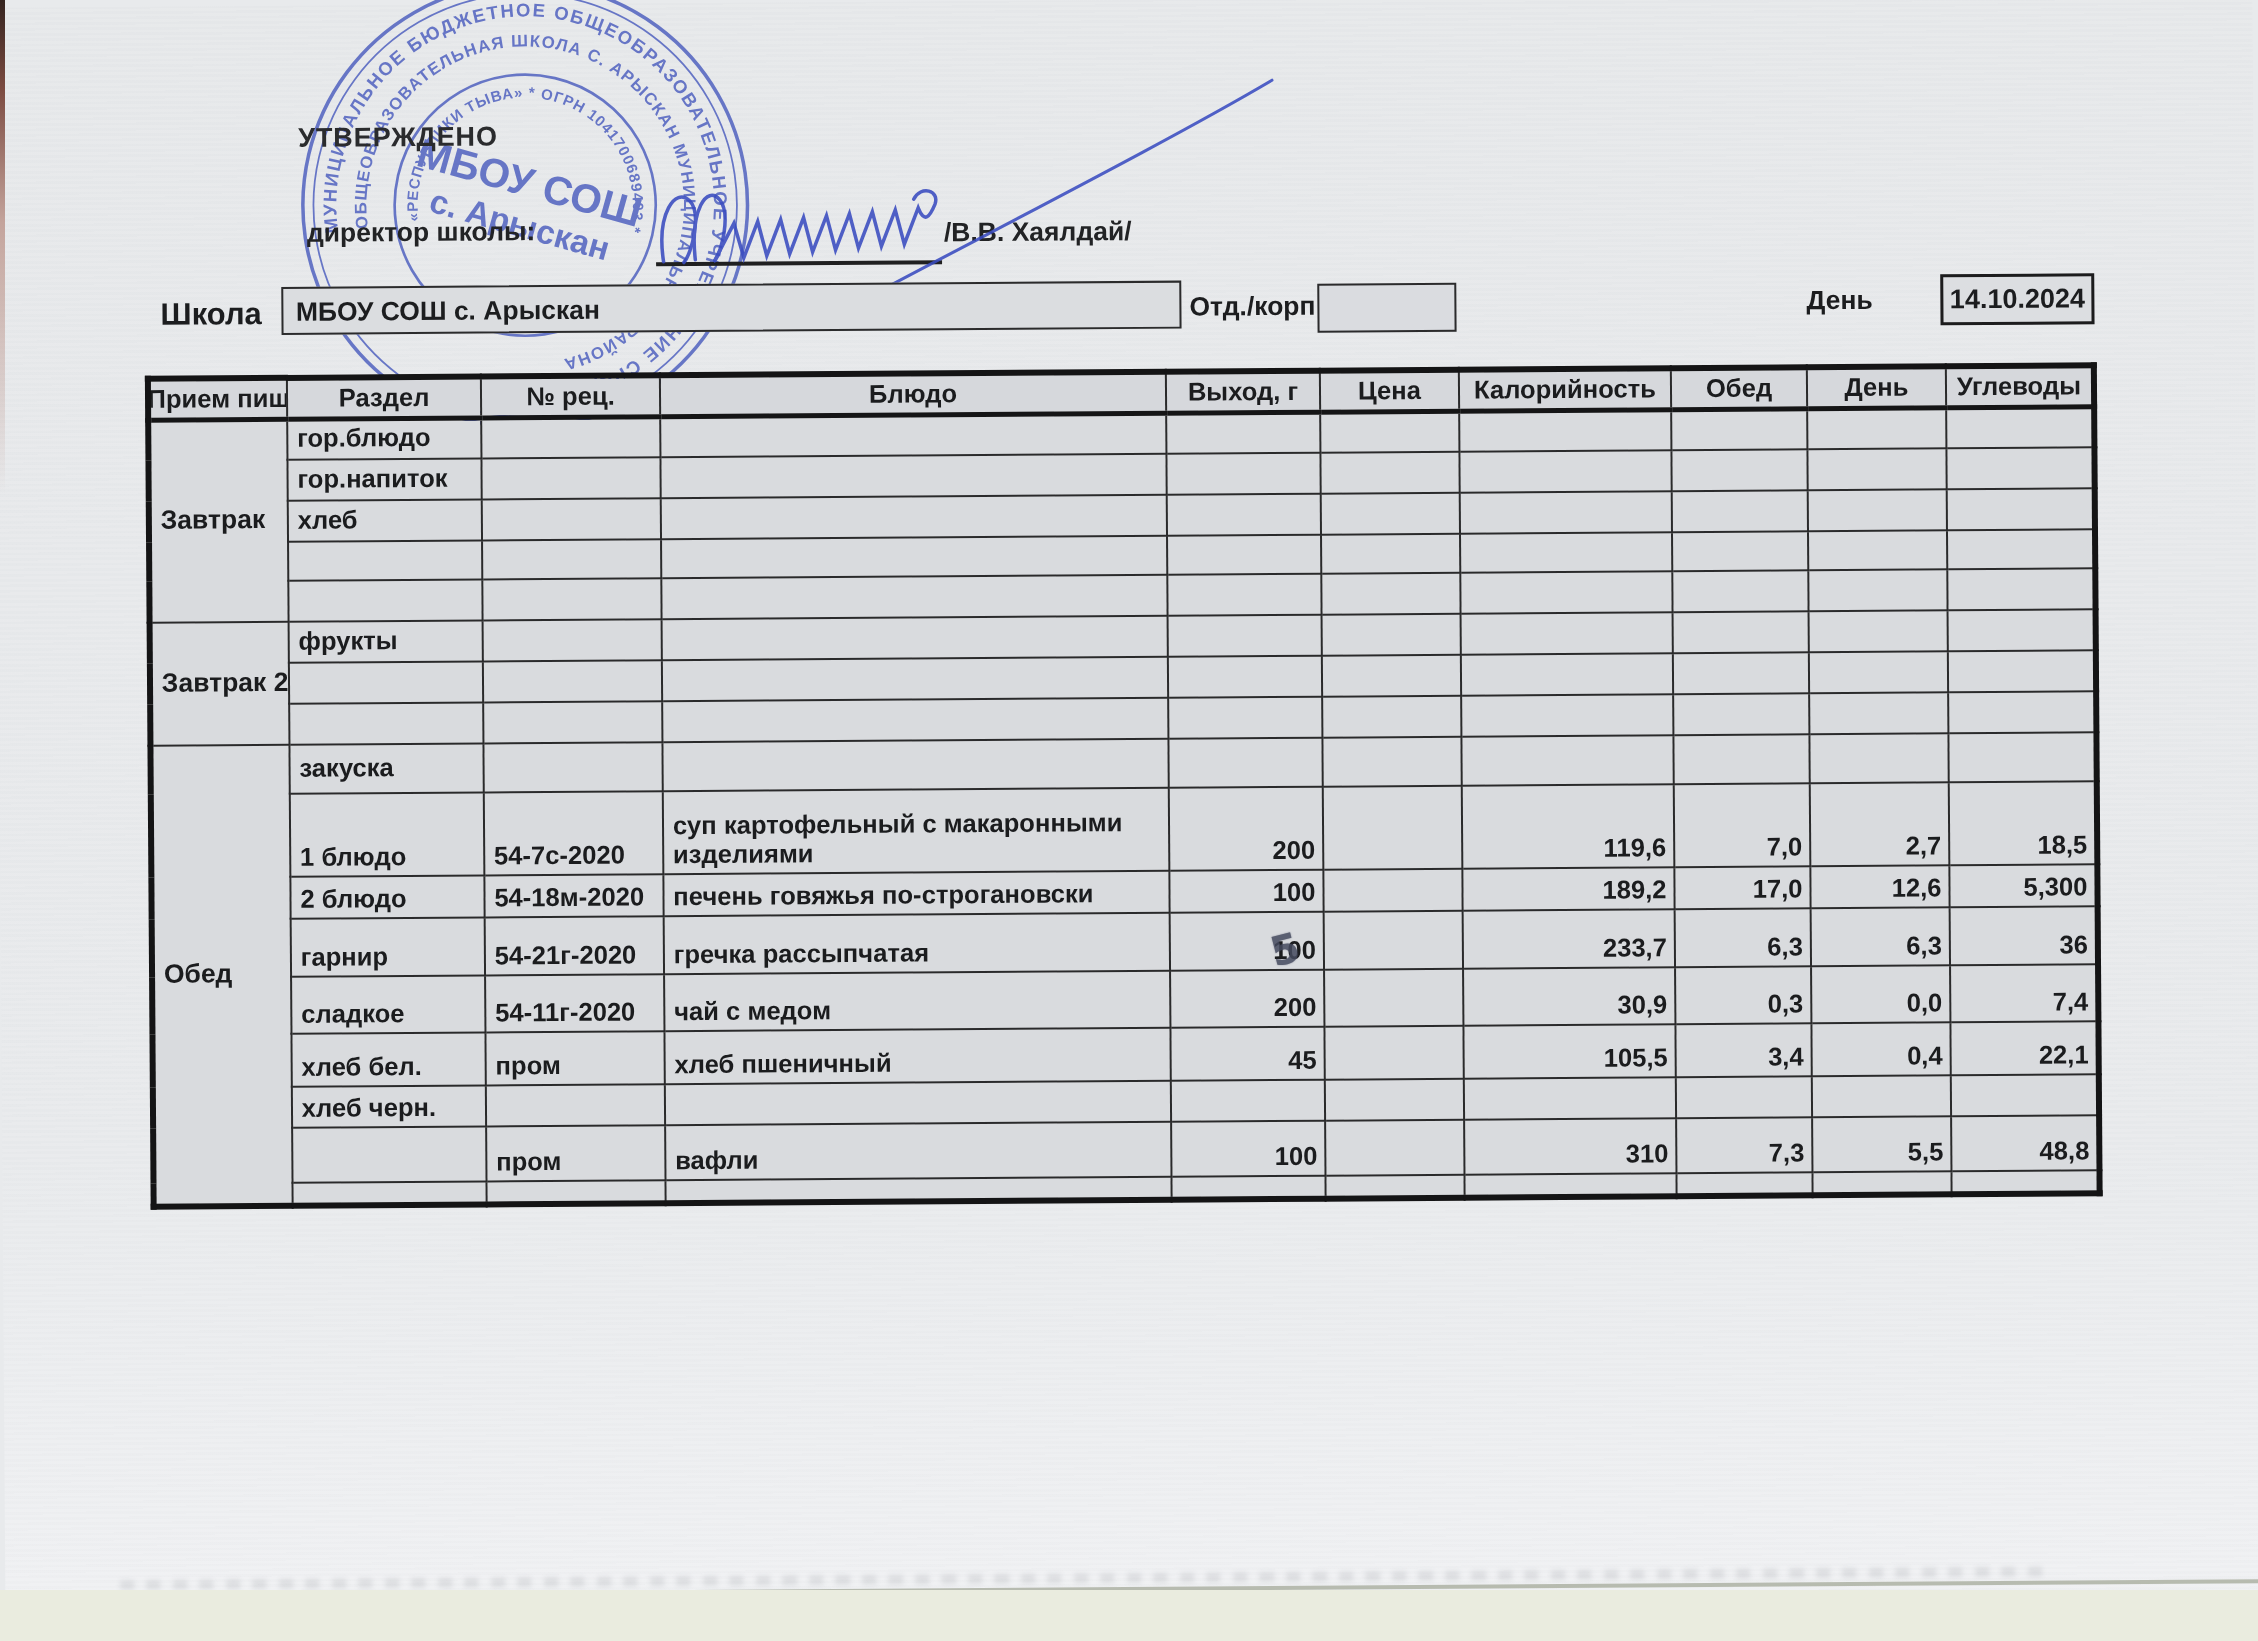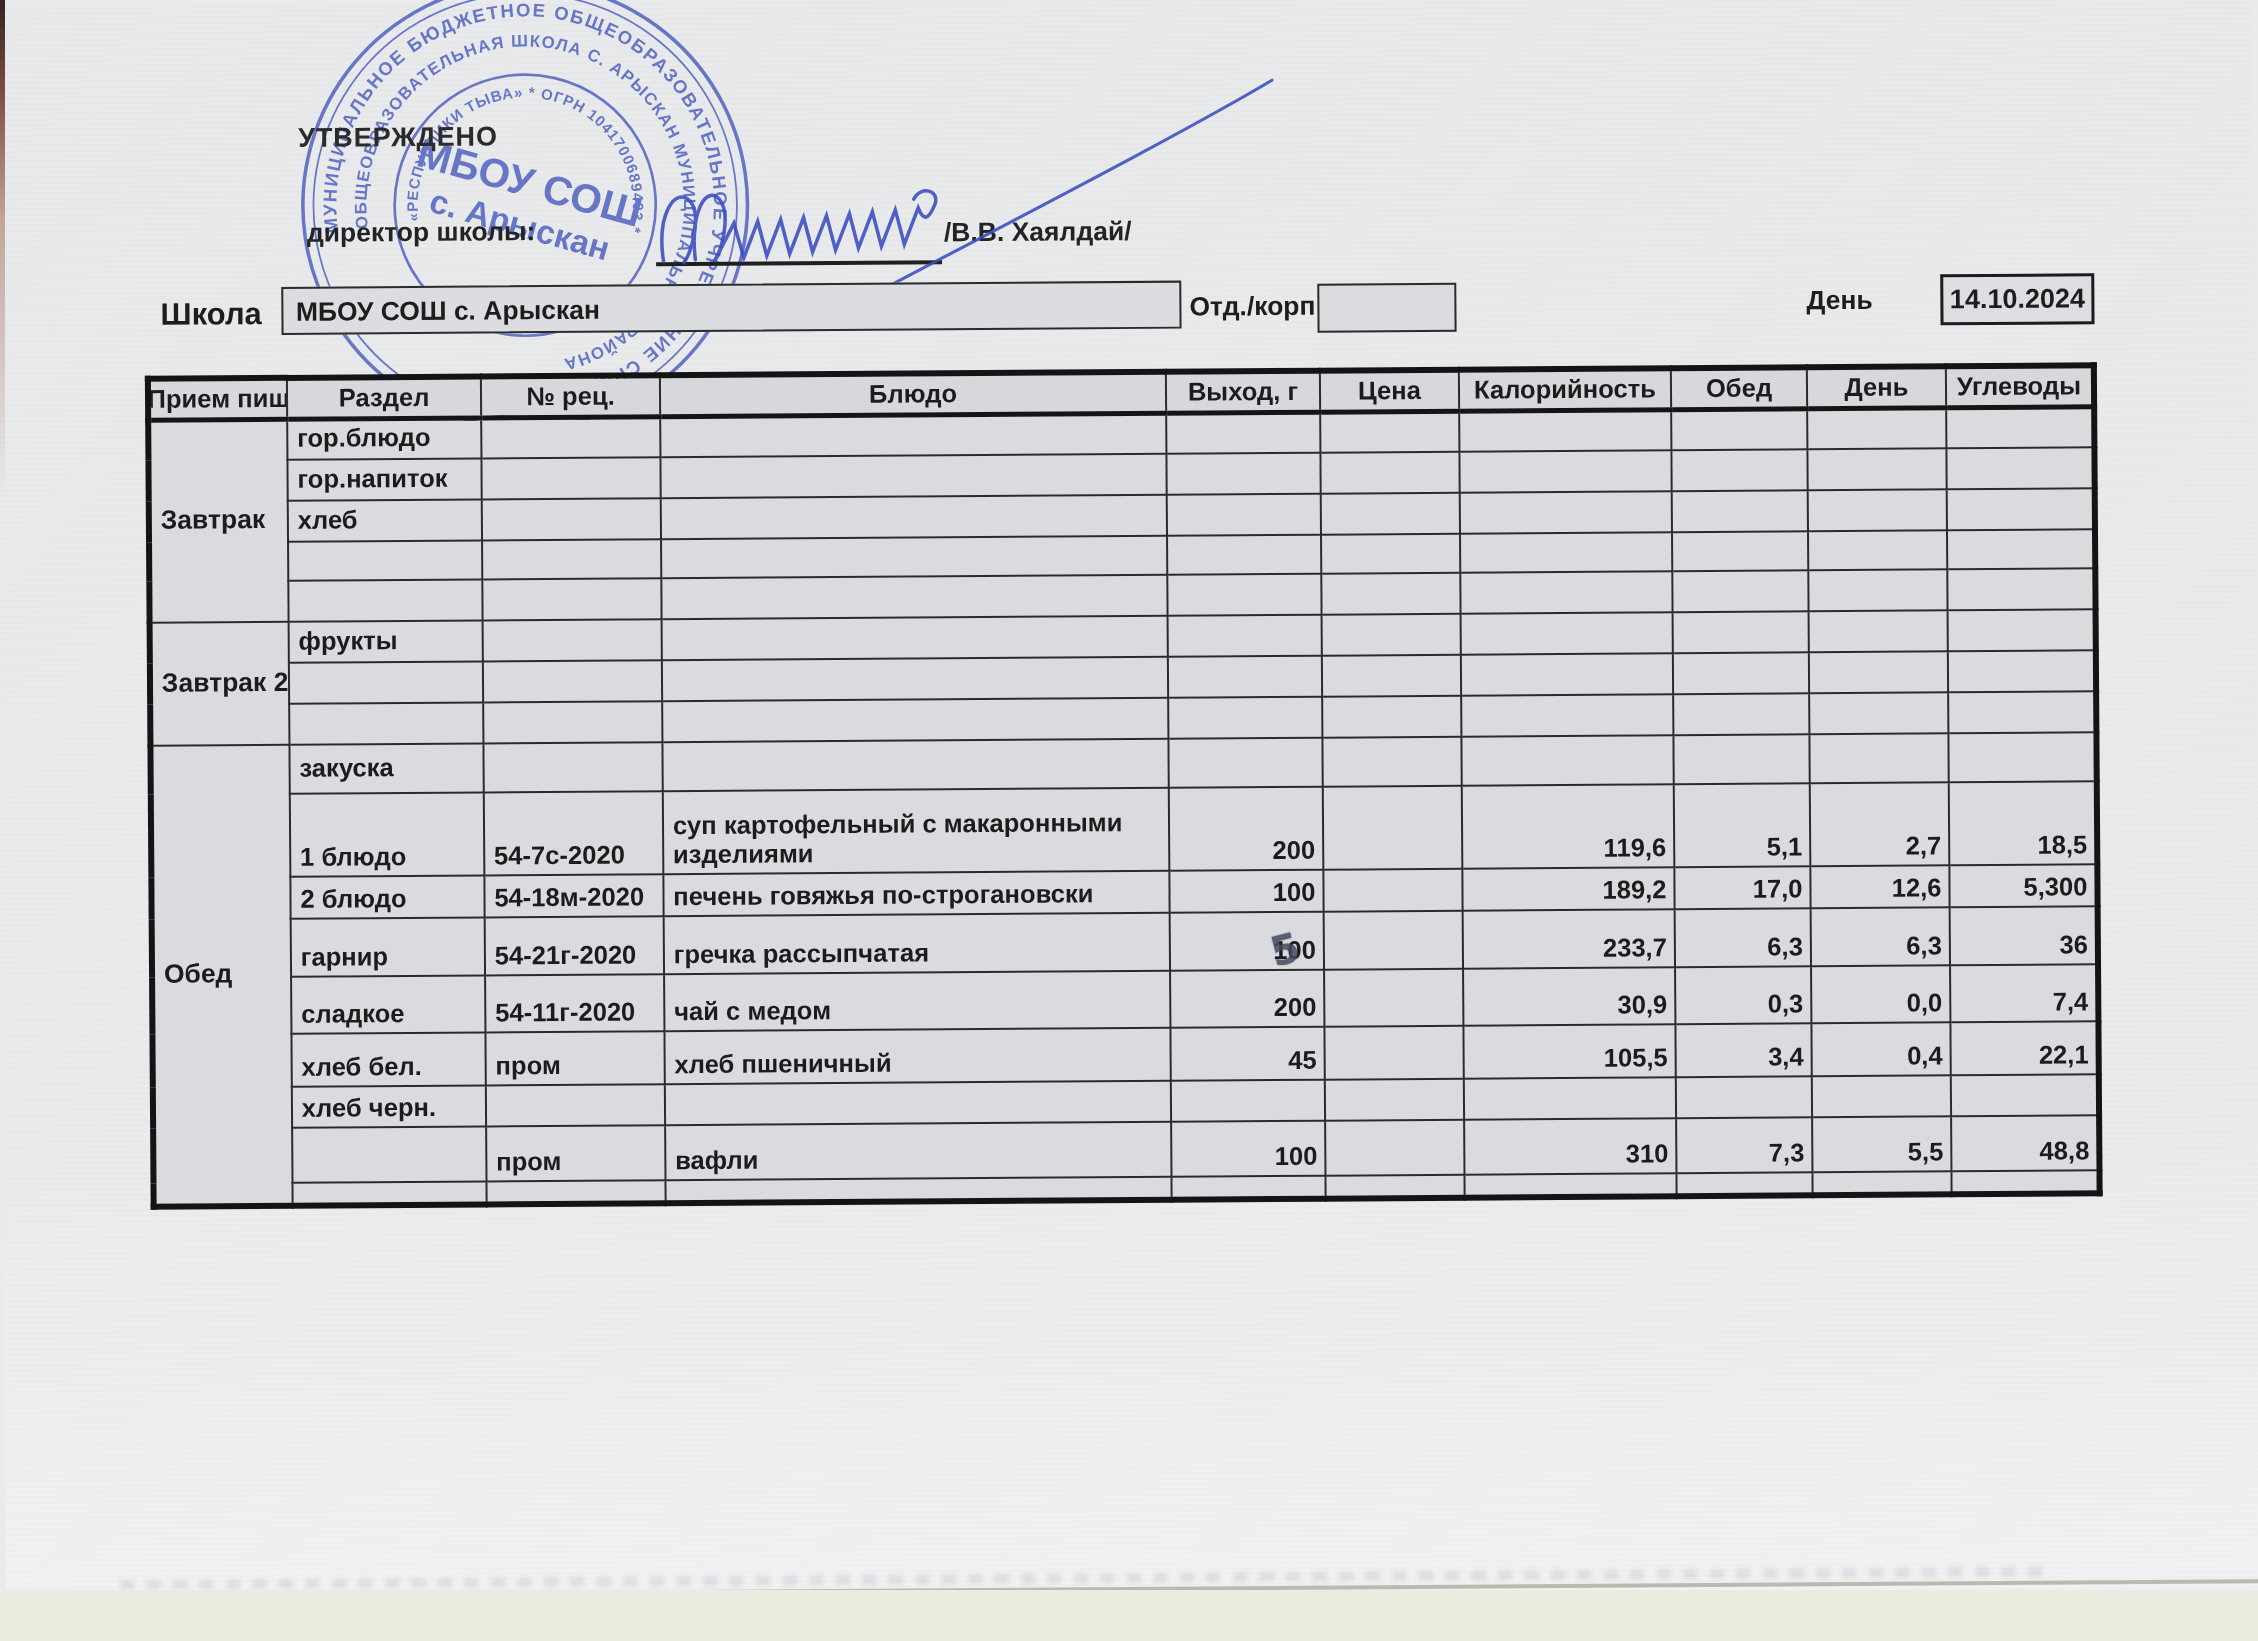--- a/index.html
+++ b/index.html
@@ -274,21 +274,21 @@
             <td class="c7"></td>
             <td class="c8"></td>
           </tr>
           <tr class="vbottom" style="height: 83px;">
             <td class="c0">1 блюдо</td>
             <td class="c1">54-7с-2020</td>
             <td class="c2">суп картофельный с макаронными изделиями</td>
             <td class="c3">200</td>
             <td class="c4"></td>
             <td class="c5">119,6</td>
-            <td class="c6">5,1</td>
+            <td class="c6">7,0</td>
             <td class="c7">2,7</td>
             <td class="c8">18,5</td>
           </tr>
           <tr class="vbottom" style="height: 42px;">
             <td class="c0">2 блюдо</td>
             <td class="c1">54-18м-2020</td>
             <td class="c2">печень говяжья по-строгановски</td>
             <td class="c3">100</td>
             <td class="c4"></td>
             <td class="c5">189,2</td>

